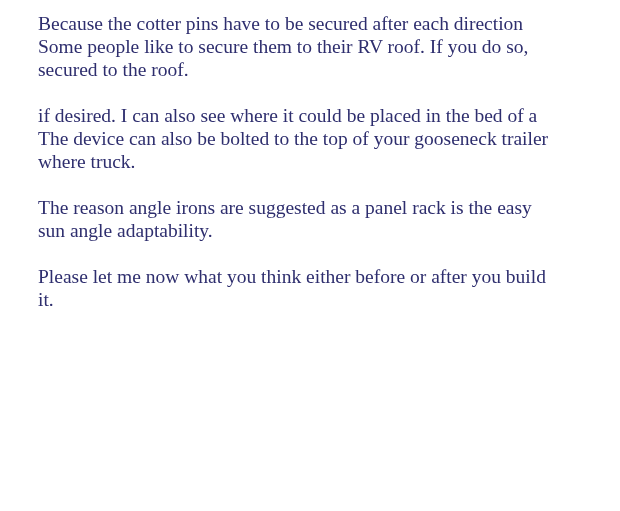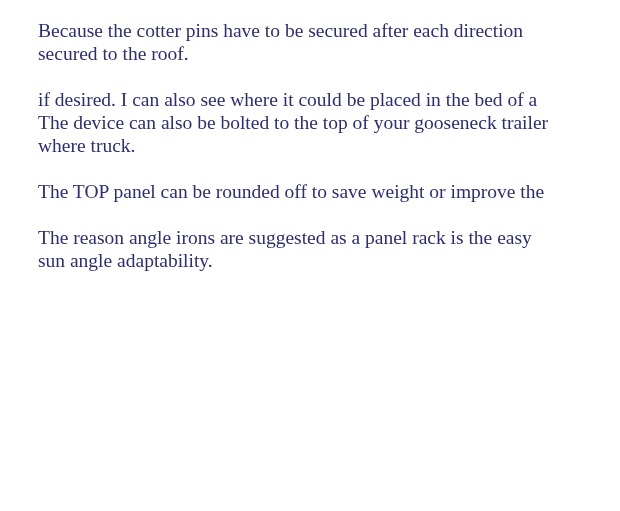--- a/index.html
+++ b/index.html
@@ -10,53 +10,57 @@
     width: 620px;
     height: 511px;
     background: #ffffff;
     overflow: hidden;
     font-family: "Liberation Serif", serif;
   }
   .page {
     box-sizing: border-box;
     width: 620px;
     height: 511px;
-    padding: 19px 30px 0 38px;
+    padding: 12px 30px 0 38px;
     background: #ffffff;
   }
   .paragraph {
     margin: 0 0 23px 0;
   }
   .line {
     font-family: "Liberation Serif", serif;
     font-size: 19.5px;
     line-height: 23px;
     color: #2e2e6e;
     white-space: pre;
   }
 </style>
 </head>
 <body>
 
 <div class="page">
 
   <div class="paragraph">
     <div class="line">Because the cotter pins have to be secured after each direction</div>
+    <div class="line">Some people like to secure them to their RV roof. If you do so,</div>
     <div class="line">secured to the roof.</div>
   </div>
 
   <div class="paragraph">
     <div class="line">if desired. I can also see where it could be placed in the bed of a</div>
     <div class="line">The device can also be bolted to the top of your gooseneck trailer</div>
     <div class="line">where truck.</div>
   </div>
 
   <div class="paragraph">
-    <div class="line">The TOP panel can be rounded off to save weight or improve the</div>
   </div>
 
   <div class="paragraph">
     <div class="line">The reason angle irons are suggested as a panel rack is the easy</div>
     <div class="line">sun angle adaptability.</div>
   </div>
 
+  <div class="paragraph">
+    <div class="line">Please let me now what you think either before or after you build</div>
+    <div class="line">it.</div>
+  </div>
 
 </div>
 
 </body></html>

